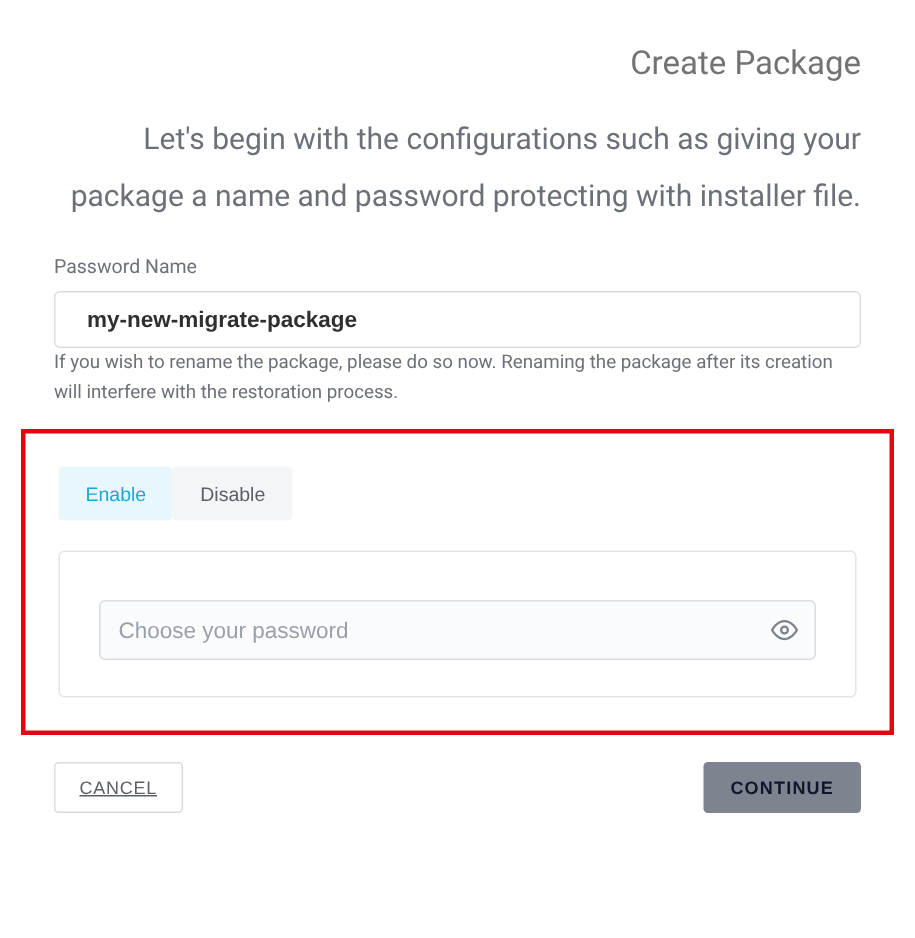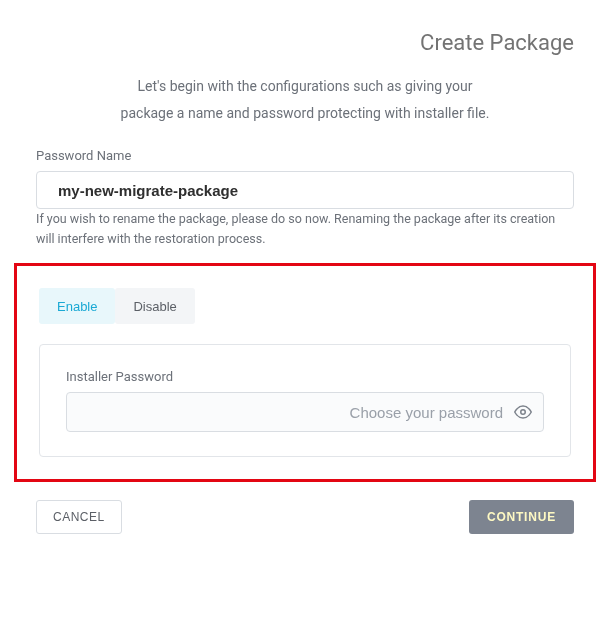--- a/index.html
+++ b/index.html
@@ -13,23 +13,23 @@
     }
     .container { padding: 30px 36px 20px; }
     h1 {
       font-size: 22px;
       font-weight: 400;
       text-align: right;
       color: #737373;
       margin-bottom: 18px;
     }
     .intro {
-      text-align: center;
+      text-align: right;
       color: #6c7179;
-      font-size: 14px;
+      font-size: 20px;
       line-height: 1.9;
       margin-bottom: 22px;
     }
     .field-label {
       font-size: 13px;
       color: #6c7179;
       margin-bottom: 8px;
       display: block;
     }
     .pkg-input {
@@ -82,21 +82,20 @@
     .pwd-input {
       width: 100%;
       height: 40px;
       border: 1px solid #d9dde2;
       border-radius: 4px;
       padding: 0 40px 0 12px;
       font-size: 15px;
       color: #555;
       background: #fafbfc;
       outline: none;
-      text-align: right;
     }
     .pwd-input::placeholder { color: #9aa0a9; }
     .eye {
       position: absolute;
       right: 10px;
       top: 50%;
       transform: translateY(-50%);
       width: 22px; height: 22px;
       display: flex; align-items: center; justify-content: center;
       color: #7c828b;
@@ -110,27 +109,28 @@
     .btn-cancel {
       height: 34px;
       padding: 0 16px;
       border: 1px solid #d9dde2;
       background: #fff;
       color: #5b5f66;
       font-size: 12px;
       letter-spacing: 0.5px;
       border-radius: 3px;
       cursor: pointer;
+      text-decoration: underline;
     }
     .btn-continue {
       height: 34px;
       padding: 0 18px;
       border: none;
       background: #7d8490;
-      color: #fef9c3;
+      color: #0f172a;
       font-size: 12px;
       font-weight: 600;
       letter-spacing: 0.8px;
       border-radius: 3px;
       cursor: pointer;
     }
   </style>
 </head>
 <body>
 
@@ -145,21 +145,20 @@
   <input type="text" class="pkg-input" value="my-new-migrate-package" style="">
   <p class="help">If you wish to rename the package, please do so now. Renaming the package after its creation will interfere with the restoration process.</p>
 
   <div class="highlight-box">
     <div class="toggle-group">
       <button class="toggle-btn active">Enable</button>
       <button class="toggle-btn">Disable</button>
     </div>
 
     <div class="pwd-card">
-      <label class="field-label">Installer Password</label>
       <div class="pwd-wrap">
         <input type="password" class="pwd-input" placeholder="Choose your password" style="">
         <span class="eye">
           <svg width="18" height="18" viewBox="0 0 24 24" fill="none" stroke="currentColor" stroke-width="2" stroke-linecap="round" stroke-linejoin="round">
               <path d="M1 12s4-8 11-8 11 8 11 8-4 8-11 8-11-8-11-8z"></path>
               <circle cx="12" cy="12" r="3"></circle>
             </svg>
         </span>
       </div>
     </div>

